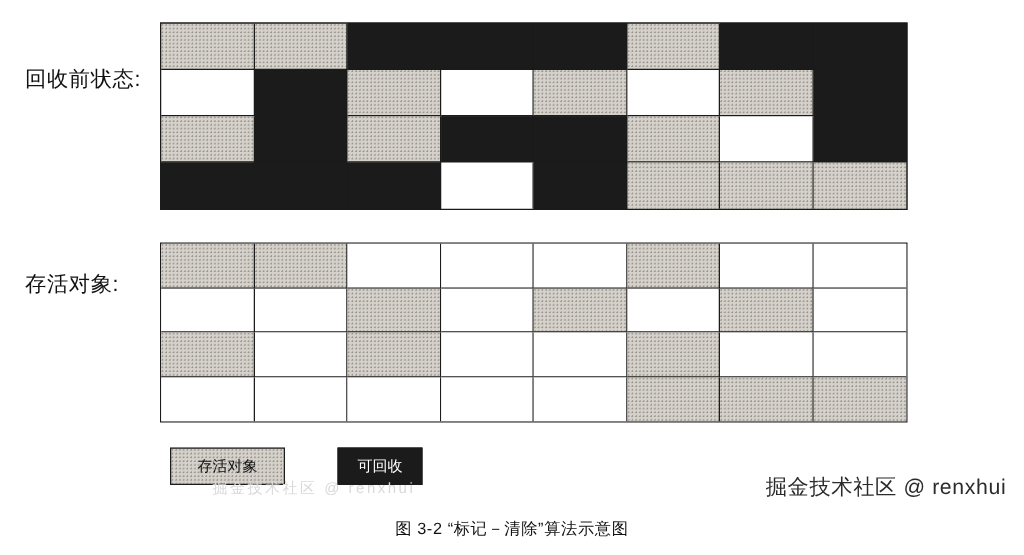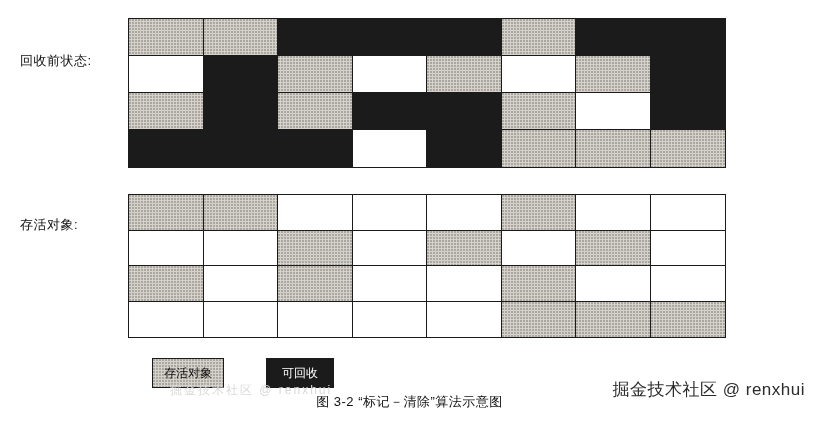--- a/index.html
+++ b/index.html
@@ -13,21 +13,21 @@
     font-family: "Liberation Sans", sans-serif;
     position: relative;
     overflow: hidden;
   }
   .stage {
     position: absolute;
     inset: 0;
   }
   .row-label {
     position: absolute;
-    font-size: 13px;
+    font-size: 17px;
     color: #111111;
     letter-spacing: 0.5px;
     white-space: nowrap;
   }
   #label-before { left: 20px; top: 52px; }
   #label-after  { left: 20px; top: 216px; }
 
   .grid {
     position: absolute;
     border: 1px solid #1b1b1b;
@@ -93,34 +93,33 @@
     justify-content: center;
     font-size: 12px;
     color: #111111;
     box-sizing: border-box;
   }
   .legend-item.live {
     background-color: #d6d2cb;
     background-image:
       radial-gradient(circle at 1px 1px, rgba(90,88,84,0.55) 0.6px, transparent 0.9px);
     background-size: 3px 3px;
-    width: 72px;
-    margin-left: 16px;
+    width: 92px;
   }
   .legend-item.garbage {
     background: #1b1b1b;
     color: #ffffff;
   }
   .legend-item.free {
     background: #ffffff;
   }
 
   #caption {
     position: absolute;
-    top: 393px;
+    top: 414px;
     left: 0;
     width: 100%;
     text-align: center;
     font-size: 13px;
     color: #111111;
     letter-spacing: 0.5px;
   }
 
   #watermark-brand {
     position: absolute;

